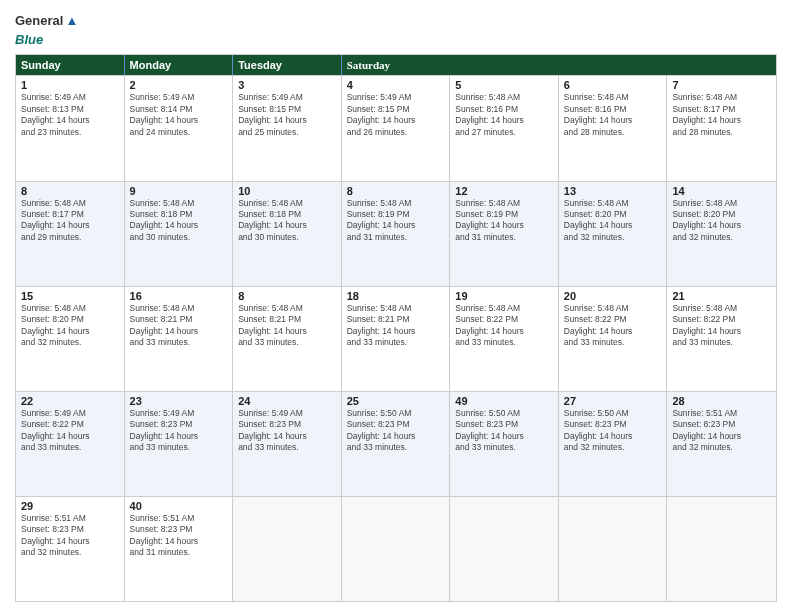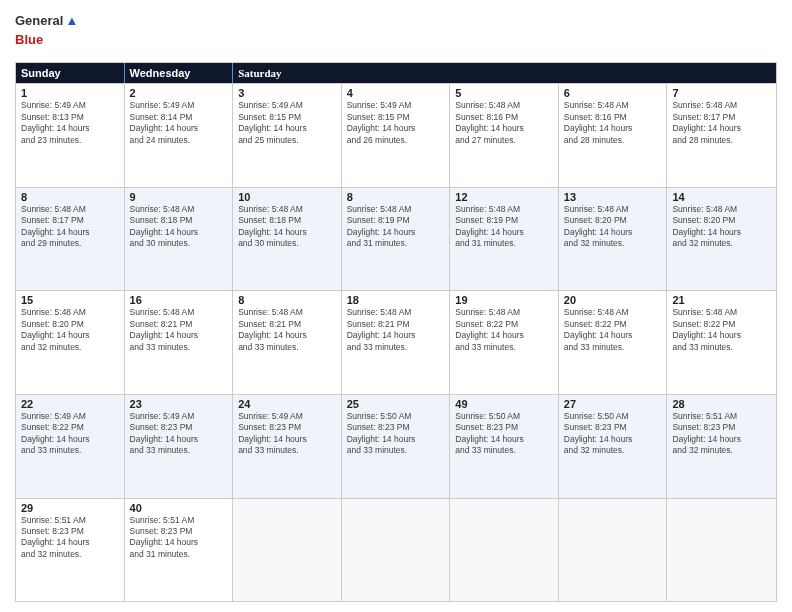--- a/index.html
+++ b/index.html
@@ -14,21 +14,21 @@
       width: 792px;
       height: 612px;
       padding: 10px 15px;
       display: flex;
       flex-direction: column;
     }
     .header {
       display: flex;
       justify-content: space-between;
       align-items: center;
-      margin-bottom: 14px;
+      margin-bottom: 6px;
     }
     .logo {
       display: flex;
       align-items: center;
       gap: 4px;
     }
     .title-block {
       text-align: right;
     }
     .month-title {
@@ -42,21 +42,21 @@
     }
     .calendar {
       flex: 1;
       display: flex;
       flex-direction: column;
       border: 1px solid #ccc;
     }
     .cal-header {
       display: grid;
       grid-template-columns: repeat(7, 1fr);
-      background: #0f172a;
+      background: #14532d;
     }
     .cal-header-cell {
       color: #fff;
       font-size: 11px;
       font-weight: bold;
       padding: 4px 5px;
       text-align: left;
       border-right: 1px solid #5a8fd0;
     }
     .cal-header-cell:last-child { border-right: none; font-family: Liberation Serif, serif; }
@@ -99,33 +99,34 @@
     }
   </style>
 </head>
 <body>
 
 <div class="page">
   <div class="header">
     <div class="logo">
   <div style="line-height:1.2;">
     <span style="font-size:13px;font-weight:bold;color:#333;">General</span><span style="font-size:13px;font-weight:bold;color:#1a5fa8;display:inline-block;margin-left:2px;">▲</span><br>
-    <span style="font-size:13px;font-weight:bold;color:#b91c1c;">Blue</span>
+    <span style="font-size:13px;font-weight:bold;color:#0f766e;font-style:italic;">Blue</span>
   </div>
 </div>
     <div class="title-block">
       <div class="month-title"></div>
       <div class="subtitle"></div>
     </div>
   </div>
 
   <div class="calendar">
     <div class="cal-header">
     <div class="cal-header-cell">Sunday</div>
-        <div class="cal-header-cell">Wednesday</div>
+        <div class="cal-header-cell">Monday</div>
+        <div class="cal-header-cell">Tuesday</div>
         <div class="cal-header-cell">Saturday</div>
       </div>
     <div class="cal-body">
     <div class="cal-row">
           <div class="cal-cell">
             <span class="day-num">1</span>
             <div class="day-info" style="white-space: pre-line;">Sunrise: 5:49 AM
 Sunset: 8:13 PM
 Daylight: 14 hours
 and 23 minutes.</div>

